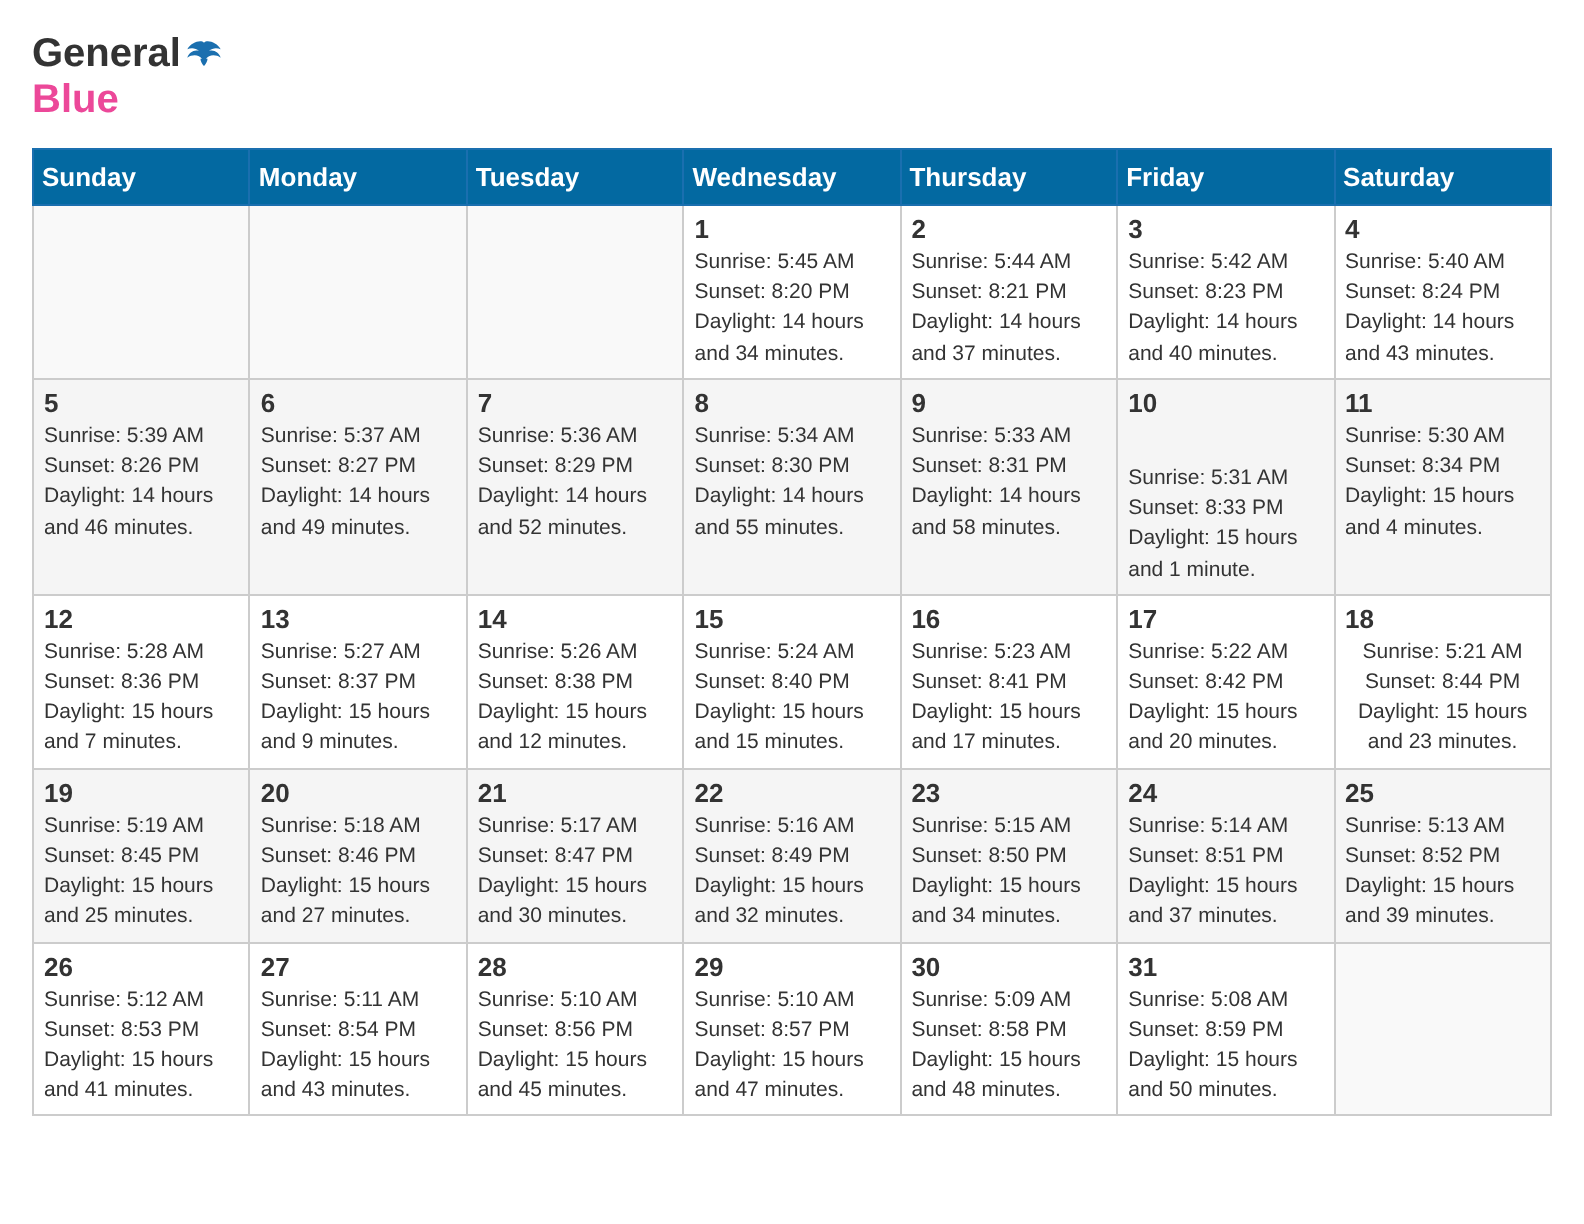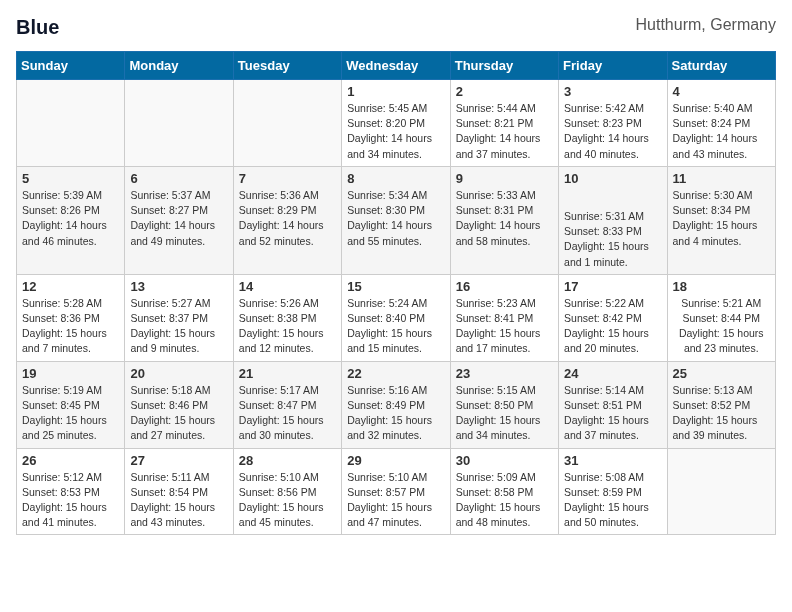--- a/index.html
+++ b/index.html
@@ -26,21 +26,21 @@
       align-items: center;
     }
     .logo-general {
       font-size: 20px;
       font-weight: bold;
       color: #333;
     }
     .logo-blue {
       font-size: 20px;
       font-weight: bold;
-      color: #0f172a;
+      color: #ec4899;
     }
     .logo-icon {
       width: 20px;
       height: 20px;
       margin-left: 2px;
     }
     .title-block {
       text-align: right;
     }
     .month-title {
@@ -90,24 +90,29 @@
     }
     .row-alt td {
       background: #f5f5f5;
     }
   </style>
 </head>
 <body>
 
 <div class="header">
   <div class="logo">
+    <div class="logo-text">
+      <span class="logo-general">General</span>
+      <svg class="logo-icon" viewBox="0 0 24 20">
+        <path d="M12 2 C14 0, 20 2, 22 6 C20 5, 17 5, 15 7 C18 6, 21 8, 22 11 C19 9, 15 9, 13 12 C15 10, 14 14, 12 16 C10 14, 9 10, 11 12 C9 9, 5 9, 2 11 C3 8, 6 6, 9 7 C7 5, 4 5, 2 6 C4 2, 10 0, 12 2Z" fill="#1a6faf"></path>
+      </svg>
+    </div>
     <span class="logo-blue">Blue</span>
   </div>
   <div class="title-block">
-    <div class="location">Hutthurm, Germany</div>
   </div>
 </div>
 
 <table class="calendar">
   <thead>
     <tr>
     <th>Sunday</th>
         <th>Monday</th>
         <th>Tuesday</th>
         <th>Wednesday</th>

